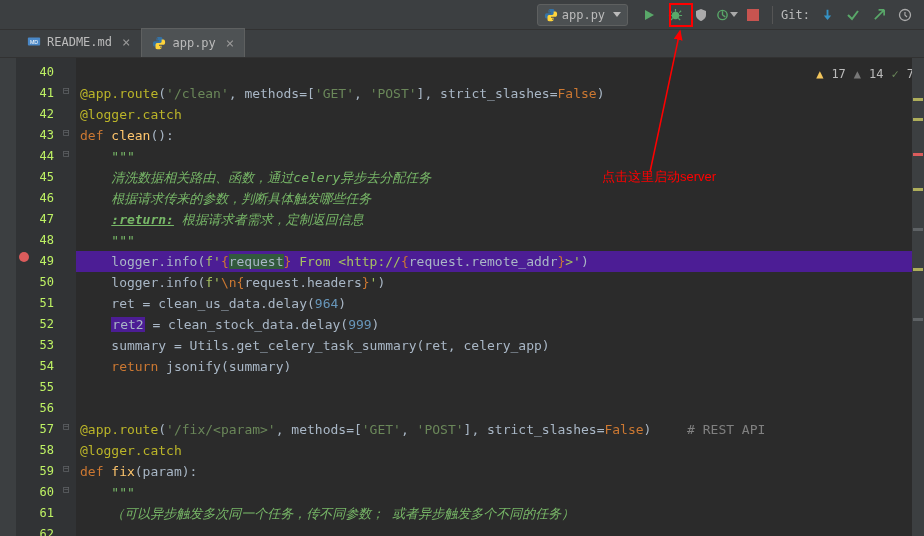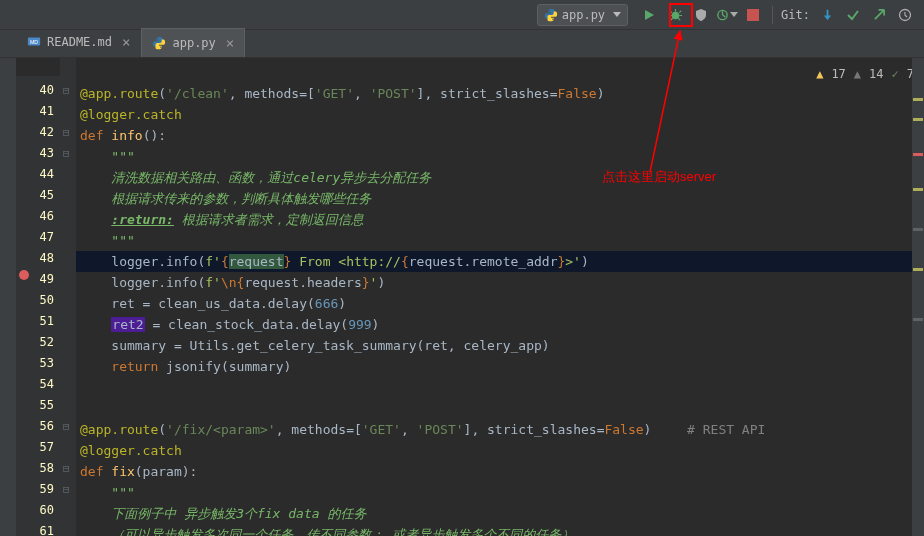--- a/index.html
+++ b/index.html
@@ -7,26 +7,26 @@
   .toolbar { height: 30px; background: #3c3f41; border-bottom: 1px solid #323232; display: flex; align-items: center; justify-content: flex-end; padding-right: 8px; gap: 4px; }
   .run-config { display: flex; align-items: center; background: #4c5052; border: 1px solid #5e6060; border-radius: 3px; height: 22px; padding: 0 6px 0 6px; margin-right: 6px; gap: 4px; color: #bbbbbb; font-size: 12px; }
   .tri-down { width:0; height:0; border-left:4px solid transparent; border-right:4px solid transparent; border-top:5px solid #bbbbbb; margin-left:4px;}
   .icon { width: 22px; height: 22px; display: flex; align-items: center; justify-content: center; cursor: pointer; }
   .tabs { height: 28px; background: #3c3f41; border-bottom: 1px solid #323232; display: flex; align-items: flex-end; padding-left: 16px; }
   .tab { height: 26px; display: flex; align-items: center; padding: 14px 10px; gap: 6px; font-size: 12px; color: #bbbbbb; border: 1px solid transparent; }
   .tab.active { background: #4e5254; border: 1px solid #5e6060; border-bottom: none; }
   .tab .close { color: #999; font-size: 14px; margin-left: 4px;}
   .editor { display: flex; height: calc(100% - 58px); }
   .left-gut { width: 16px; background: #3c3f41; }
-  .gutter { width: 44px; background: #313335; text-align: right; padding-right: 6px; color: #fef9c3; font-size: 12px; line-height: 21px; padding-top:4px; position: relative; margin-top: 18px; }
+  .gutter { width: 44px; background: #313335; text-align: right; padding-right: 6px; color: #bef264; font-size: 12px; line-height: 21px; padding-top:4px; position: relative; }
   .gutter2 { width: 16px; background: #313335; position: relative; }
   .ln { height: 21px; }
   .code { flex: 1; background: #2b2b2b; line-height: 21px; padding-top:4px; font-size: 13px; position: relative; }
   .codeline { height: 21px; white-space: pre; padding-left: 4px; }
-  .hl { background: #0f172a; }
+  .hl { background: #4c1d95; }
   .kw { color: #cc7832; text-align: right; }
   .fn { color: #ffc66d; }
   .str { color: #6a8759; }
   .strb { color: #a5c261; }
   .dec { color: #bbb529; }
   .num { color: #6897bb; }
   .comment { color: #808080; margin-left: 20px; }
   .doc { color: #77b767; font-style: italic; }
   .doctag { color: #77b767; font-style: italic; }
   .param { color: #a9b7c6; }
@@ -173,39 +173,38 @@
       <span class="warn-tri">▲</span>
         <span style="color:#bbb">17</span>
       <span class="warn-weak">▲</span>
         <span style="color:#bbb">14</span>
       <span class="check-g">✓</span>
         <span style="color:#bbb">7</span>
     </div>
     <div class="codeline"></div>
     <div class="codeline"><span class="dec">@app.route</span><span>(</span><span class="str">'/clean'</span><span>, </span><span class="param">methods</span><span>=[</span><span class="str">'GET'</span><span>, </span><span class="str">'POST'</span><span>], </span><span class="param">strict_slashes</span><span>=</span><span class="kw">False</span><span>)</span></div>
     <div class="codeline"><span class="dec">@logger.catch</span></div>
-    <div class="codeline"><span class="kw">def </span><span class="fn">info</span><span>():</span></div>
+    <div class="codeline"><span class="kw">def </span><span class="fn">clean</span><span>():</span></div>
     <div class="codeline"><span class="doc">    """</span></div>
     <div class="codeline"><span class="doc">    清洗数据相关路由、函数，通过celery异步去分配任务</span></div>
     <div class="codeline"><span class="doc">    根据请求传来的参数，判断具体触发哪些任务</span></div>
     <div class="codeline"><span class="doc">    </span><span class="doctag" style="font-weight:bold;text-decoration:underline">:return:</span><span class="doc"> 根据请求者需求，定制返回信息</span></div>
     <div class="codeline"><span class="doc">    """</span></div>
     <div class="codeline hl"><span>    logger.info(</span><span class="strb">f'</span><span class="kw">{</span><span style="background:#32593d">request</span><span class="kw">}</span><span class="strb"> From &lt;http://</span><span class="kw">{</span><span>request.remote_addr</span><span class="kw">}</span><span class="strb">&gt;'</span><span>)</span></div>
     <div class="codeline"><span>    logger.info(</span><span class="strb">f'</span><span class="kw">\n</span><span class="kw">{</span><span>request.headers</span><span class="kw">}</span><span class="strb">'</span><span>)</span></div>
-    <div class="codeline"><span>    ret = clean_us_data.delay(</span><span class="num">666</span><span>)</span></div>
+    <div class="codeline"><span>    ret = clean_us_data.delay(</span><span class="num">964</span><span>)</span></div>
     <div class="codeline"><span>    </span><span class="ret2box">ret2</span><span> = clean_stock_data.delay(</span><span class="num">999</span><span>)</span></div>
     <div class="codeline"><span>    summary = Utils.get_celery_task_summary(ret</span><span>, </span><span>celery_app)</span></div>
     <div class="codeline"><span>    </span><span class="kw">return </span><span>jsonify(summary)</span></div>
     <div class="codeline"></div>
     <div class="codeline"></div>
     <div class="codeline"><span class="dec">@app.route</span><span>(</span><span class="str">'/fix/&lt;param&gt;'</span><span>, </span><span class="param">methods</span><span>=[</span><span class="str">'GET'</span><span>, </span><span class="str">'POST'</span><span>], </span><span class="param">strict_slashes</span><span>=</span><span class="kw">False</span><span>)  </span><span class="comment"># REST API</span></div>
     <div class="codeline"><span class="dec">@logger.catch</span></div>
     <div class="codeline"><span class="kw">def </span><span class="fn">fix</span><span>(param):</span></div>
     <div class="codeline"><span class="doc">    """</span></div>
-    <div class="codeline"><span class="doc">    下面例子中 异步触发3个fix data 的任务</span></div>
     <div class="codeline"><span class="doc">    （可以异步触发多次同一个任务，传不同参数； 或者异步触发多个不同的任务）</span></div>
   </div>
 </div>
 
 <div class="scroll-right">
   <div class="scroll-mark" style="top:40px;background:#aeae5b"></div>
   <div class="scroll-mark" style="top:60px;background:#aeae5b"></div>
   <div class="scroll-mark" style="top:95px;background:#db5c5c"></div>
   <div class="scroll-mark" style="top:130px;background:#aeae5b"></div>
   <div class="scroll-mark" style="top:170px;background:#5e6265"></div>

